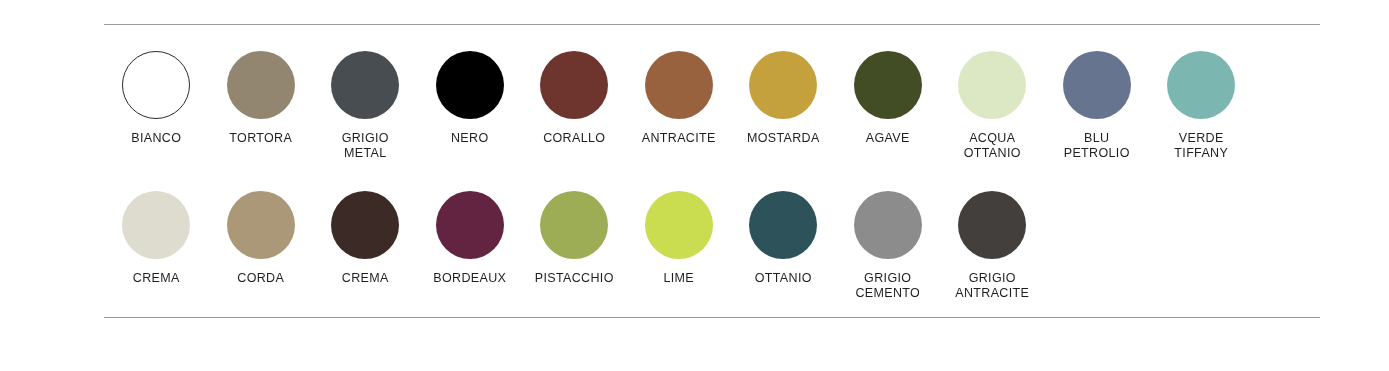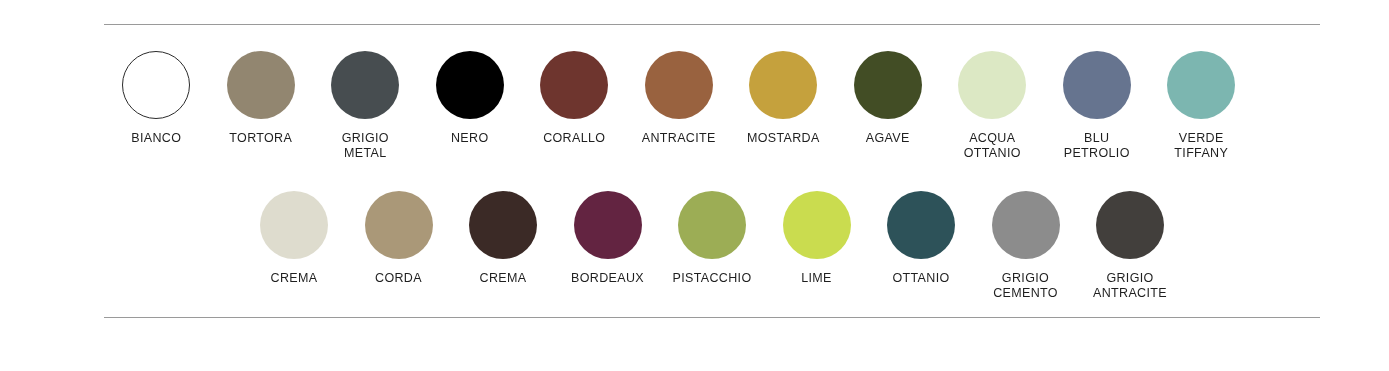--- a/index.html
+++ b/index.html
@@ -34,21 +34,21 @@
     position: absolute;
     top: 24px;
     left: 104px;
     width: 1216px;
   }
   .swatch-row {
     display: flex;
     align-items: flex-start;
   }
   .row-1 { margin-top: 27px; }
-  .row-2 { margin-top: 30px; justify-content: center; }
+  .row-2 { margin-top: 30px; }
 
   .swatch-cell {
     width: 104.5px;
     flex: 0 0 104.5px;
     display: flex;
     flex-direction: column;
     align-items: center;
   }
   .swatch-dot {
     width: 68px;

